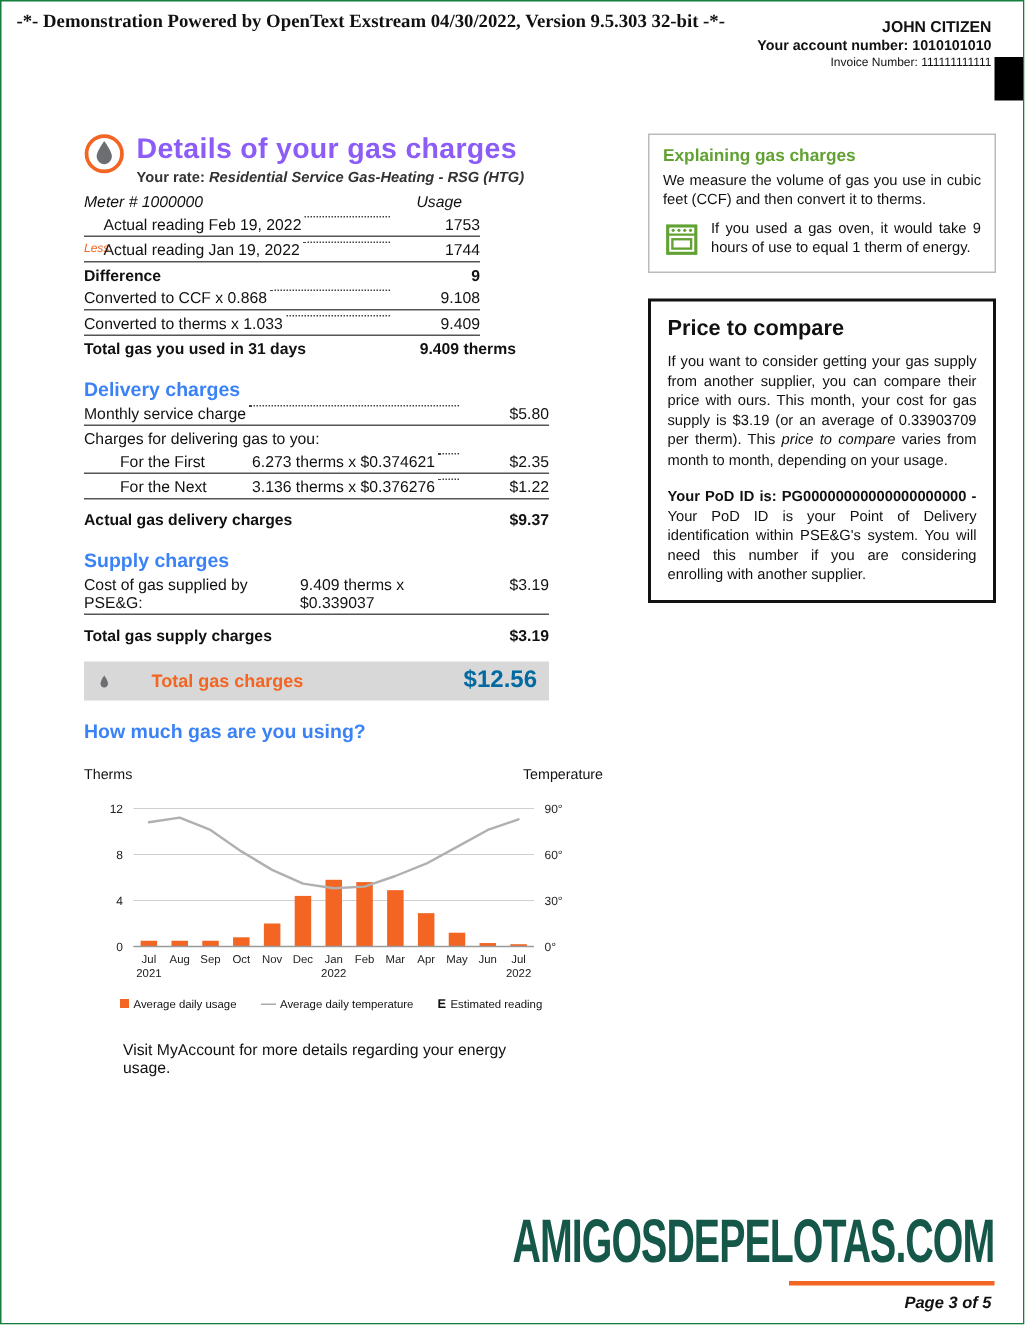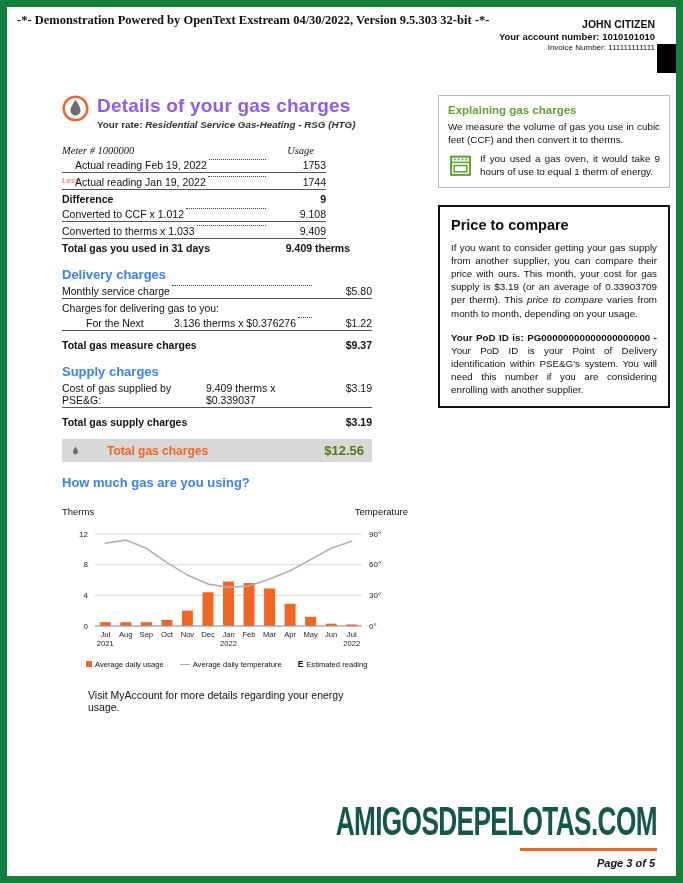--- a/index.html
+++ b/index.html
@@ -1,36 +1,36 @@
 <!DOCTYPE html>
 <html><head>
 <meta charset="utf-8">
 <style>
   * { margin:0; padding:0; box-sizing:border-box; }
   html,body { background:#ededed; }
   body { font-family:"Liberation Sans", sans-serif; color:#111; }
-  .page { position:relative; width:683px; height:883px; background:#fff; border:7px solid #15803d; margin:0 auto; overflow:hidden; }
+  .page { position:relative; width:683px; height:883px; background:#fff; border:1px solid #15803d; margin:0 auto; overflow:hidden; }
 
   .demo-header { position:absolute; top:6px; left:10px; font-family:"Liberation Serif", serif; font-weight:bold; font-size:12.5px; }
   .account-block { position:absolute; top:11px; right:21px; text-align:right; }
   .cust-name { font-size:10.5px; font-weight:bold; }
   .acct-line { font-size:9.5px; font-weight:bold; margin-top:1px; }
   .inv-line { font-size:8px; margin-top:1px; }
   .black-tab { position:absolute; top:37px; right:0; width:19px; height:29px; background:#000; }
 
   .left-col { position:absolute; left:55px; top:88px; width:310px; }
   .right-col { position:absolute; left:431px; top:88px; width:232px; }
 
   .title-row { display:flex; align-items:flex-start; }
   .drop-badge { width:27px; height:27px; margin-right:8px; flex:0 0 27px; }
   .main-title { color:#8b5cf6; font-size:19px; font-weight:bold; letter-spacing:0.2px; }
   .rate-line { font-size:9.8px; color:#333; margin-top:2px;font-weight:bold; }
   .rate-line .it { font-style:italic; }
 
-  .meter-row { display:flex; font-style:italic; font-size:10.5px; margin-top:15px;font-family:Liberation Serif, serif; }
+  .meter-row { display:flex; font-style:italic; font-size:10.5px; margin-top:5px; }
   .meter-row .sp { flex:1; }
   .usage-h { margin-right:58px; }
 
   .row { display:flex; align-items:flex-start; font-size:10.5px; margin-top:3px; }
   .row .leader { flex:1; border-bottom:1.2px dotted #444; margin:0 2px 3px 2px; }
   .row .sp { flex:1; }
   .row .val { width:58px; text-align:right; white-space:nowrap; }
   .row.pad { margin-right:46px; }
   .row.pad2 { margin-right:22px; }
   .row.pad2 .val { width:84px; }
@@ -41,21 +41,21 @@
   .pfx { color:#F26522; font-style:italic; font-size:8px; width:13px; flex:0 0 13px; padding-bottom:1px; }
   .dlbl { width:88px; flex:0 0 88px; }
   .gap8 { width:8px; flex:0 0 8px; }
 
   h2.orange { color:#3b82f6; font-size:13px; font-weight:bold; margin-top:13px; }
 
   .total-bar { display:flex; align-items:center; margin-top:11px; background:#d8d8d8; padding:4px 8px;gap:20px; }
   .total-bar .mini-drop { width:11px; height:13px; }
   .total-bar .t { color:#F26522; font-weight:bold; font-size:12px; margin-left:6px; }
   .total-bar .sp { flex:1; }
-  .total-bar .v { color:#4d7c0f; font-weight:bold; font-size:13px; }
+  .total-bar .v { color:#0369a1; font-weight:bold; font-size:16px; }
 
   .chart-wrap { margin-top:16px; width:346px; }
   .axis-titles { display:flex; justify-content:space-between; font-size:9.5px; margin:16px 0 10px 0; }
   #usage-chart { font-family:"Liberation Sans", sans-serif; display:block; }
   .legend { display:flex; gap:16px; margin:6px 0 0 24px; font-size:7.6px; align-items:center; }
   .leg-item { display:flex; align-items:center; }
   .sw-bar { width:6px; height:6px; background:#F26522; display:inline-block; margin-right:3px; }
   .sw-line { width:10px; height:0; border-top:1.6px solid #aaa; display:inline-block; margin-right:3px; }
   .sw-e { font-weight:bold; font-size:8.5px; margin-right:3px; }
   .footnote { margin:20px 0 0 26px; font-size:10.5px; }
@@ -121,21 +121,21 @@
       <span class="lbl">Actual reading Jan 19, 2022</span>
       <span class="leader"></span>
       <span class="val">1744</span>
     </div>
     <div class="row bold pad">
       <span class="lbl">Difference</span>
       <span class="sp"></span>
       <span class="val">9</span>
     </div>
     <div class="row rule pad">
-      <span class="lbl">Converted to CCF x 1.012</span>
+      <span class="lbl">Converted to CCF x 0.868</span>
       <span class="leader"></span>
       <span class="val">9.108</span>
     </div>
     <div class="row rule pad">
       <span class="lbl">Converted to therms x 1.033</span>
       <span class="leader"></span>
       <span class="val">9.409</span>
     </div>
     <div class="row bold pad2">
       <span class="lbl">Total gas you used in 31 days</span>
@@ -145,29 +145,35 @@
 
     <h2 class="orange">Delivery charges</h2>
 
     <div class="row rule">
       <span class="lbl">Monthly service charge</span>
       <span class="leader"></span>
       <span class="val">$5.80</span>
     </div>
     <div class="row">
       <span class="lbl">Charges for delivering gas to you:</span>
+    </div>
+    <div class="row rule">
+      <span class="lbl ind2 dlbl">For the First</span>
+      <span>6.273 therms x $0.374621</span>
+      <span class="leader"></span>
+      <span class="val">$2.35</span>
     </div>
     <div class="row rule">
       <span class="lbl ind2 dlbl">For the Next</span>
       <span>3.136 therms x $0.376276</span>
       <span class="leader"></span>
       <span class="val">$1.22</span>
     </div>
     <div class="row bold" style="margin-top:8px;">
-      <span class="lbl">Total gas measure charges</span>
+      <span class="lbl">Actual gas delivery charges</span>
       <span class="sp"></span>
       <span class="val">$9.37</span>
     </div>
 
     <h2 class="orange">Supply charges</h2>
 
     <div class="row rule">
       <span class="lbl">Cost of gas supplied by PSE&amp;G:</span>
       <span class="gap8"></span>
       <span>9.409 therms x $0.339037</span>

